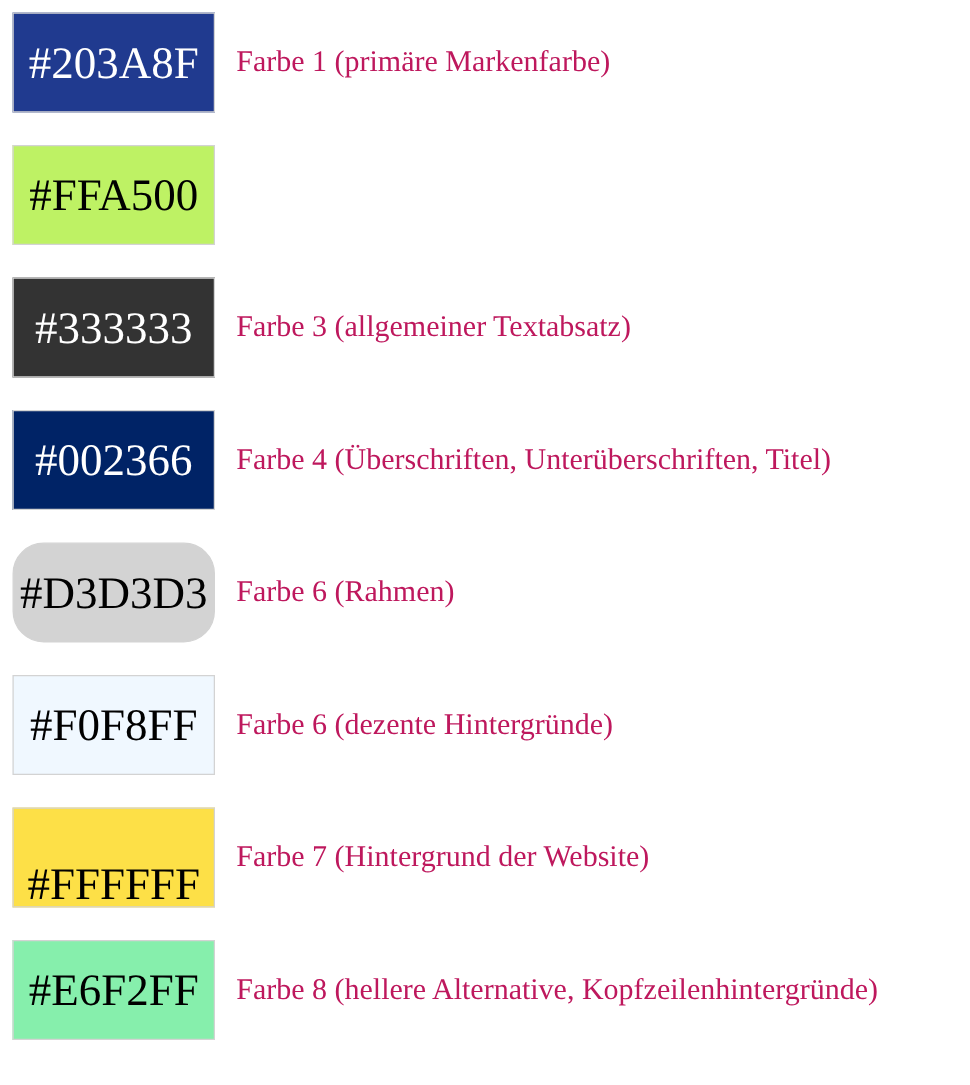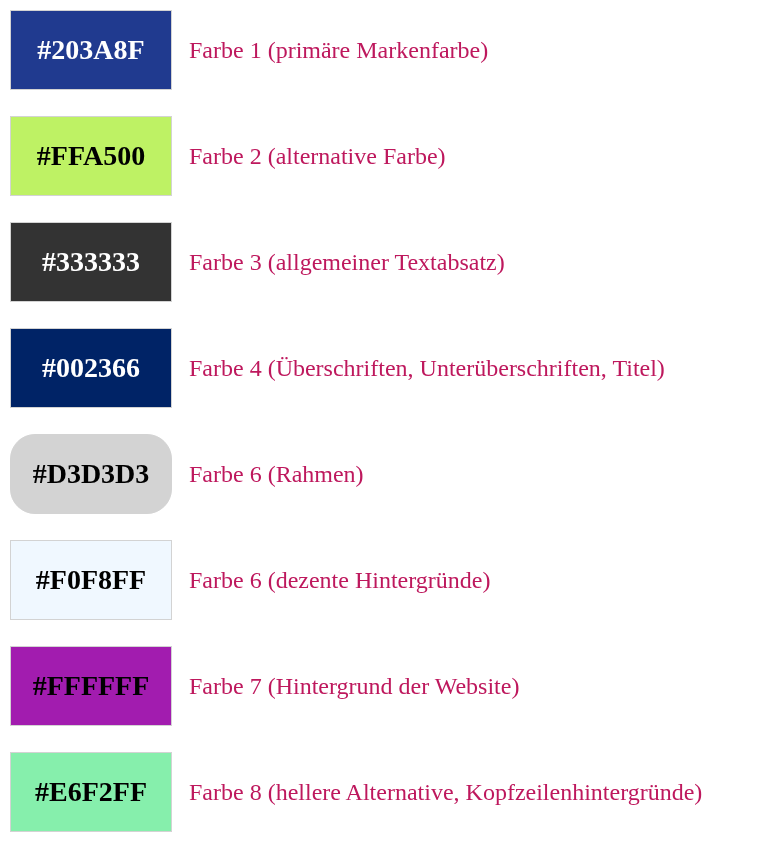--- a/index.html
+++ b/index.html
@@ -28,22 +28,22 @@
     box-sizing: border-box;
     width: 162px;
     height: 80px;
     border: 1px solid #d3d3d3;
     display: flex;
     align-items: center;
     justify-content: center;
     flex: 0 0 auto;
   }
   .hex {
-    font-weight: bold;
-    font-size: 28px;
+    font-weight: normal;
+    font-size: 36px;
     line-height: 1;
     white-space: nowrap;
   }
   .label {
     margin-left: 17px;
     font-size: 24px;
     color: #be185d;
     white-space: nowrap;
   }
 </style>
@@ -55,21 +55,20 @@
     <div class="swatch" style="background-color: rgb(32, 58, 143); border-color: rgb(211, 211, 211);">
       <span class="hex" style="color: rgb(255, 255, 255);">#203A8F</span>
     </div>
     <div class="label">Farbe 1 (primäre Markenfarbe)</div>
   </div>
 
   <div class="color-row">
     <div class="swatch" style="background-color: #bef264; border-color: rgb(211, 211, 211);">
       <span class="hex" style="color: rgb(0, 0, 0);">#FFA500</span>
     </div>
-    <div class="label">Farbe 2 (alternative Farbe)</div>
   </div>
 
   <div class="color-row">
     <div class="swatch" style="background-color: rgb(51, 51, 51); border-color: rgb(211, 211, 211);">
       <span class="hex" style="color: rgb(255, 255, 255);">#333333</span>
     </div>
     <div class="label">Farbe 3 (allgemeiner Textabsatz)</div>
   </div>
 
   <div class="color-row">
@@ -87,21 +86,21 @@
   </div>
 
   <div class="color-row">
     <div class="swatch" style="background-color: rgb(240, 248, 255); border-color: rgb(211, 211, 211);">
       <span class="hex" style="color: rgb(0, 0, 0);">#F0F8FF</span>
     </div>
     <div class="label">Farbe 6 (dezente Hintergründe)</div>
   </div>
 
   <div class="color-row">
-    <div class="swatch" style="background-color: #a21caf; border-color: rgb(211, 211, 211);">
+    <div class="swatch" style="background-color: #fde047; border-color: rgb(211, 211, 211); align-items: flex-end;">
       <span class="hex" style="color: rgb(0, 0, 0);">#FFFFFF</span>
     </div>
     <div class="label">Farbe 7 (Hintergrund der Website)</div>
   </div>
 
   <div class="color-row">
     <div class="swatch" style="background-color: #86efac; border-color: rgb(211, 211, 211);">
       <span class="hex" style="color: rgb(0, 0, 0);">#E6F2FF</span>
     </div>
     <div class="label">Farbe 8 (hellere Alternative, Kopfzeilenhintergründe)</div>

